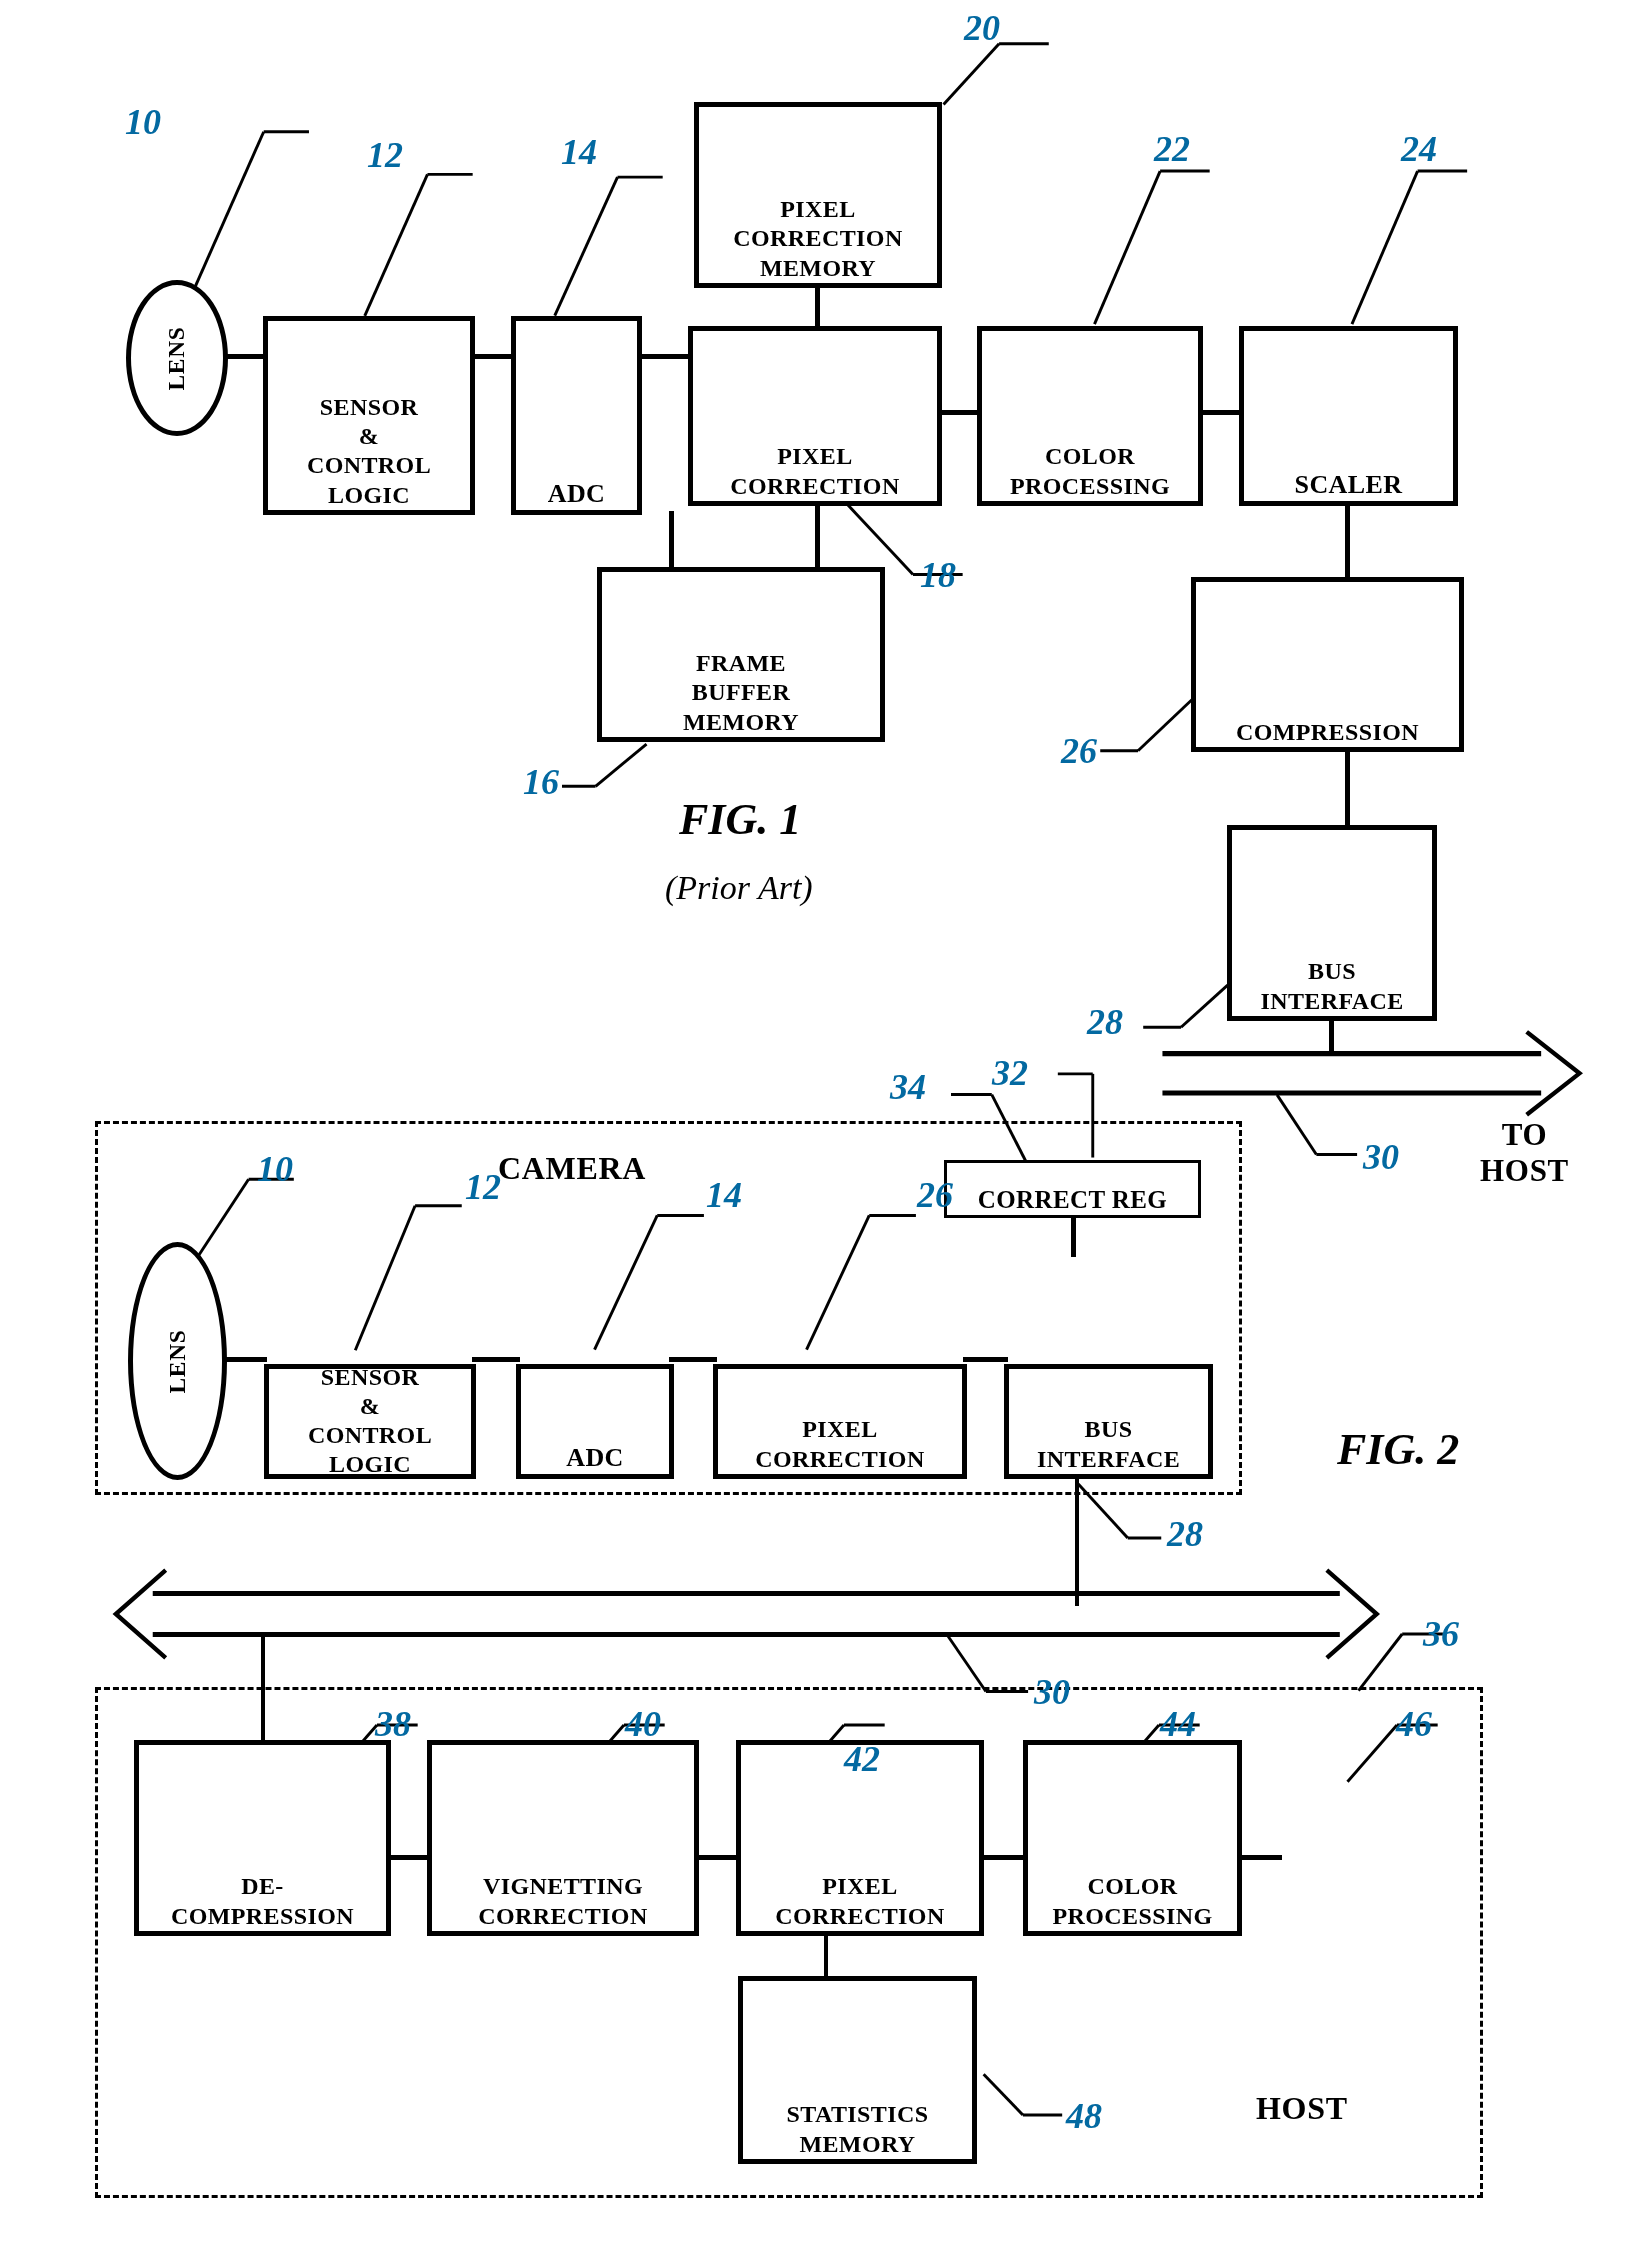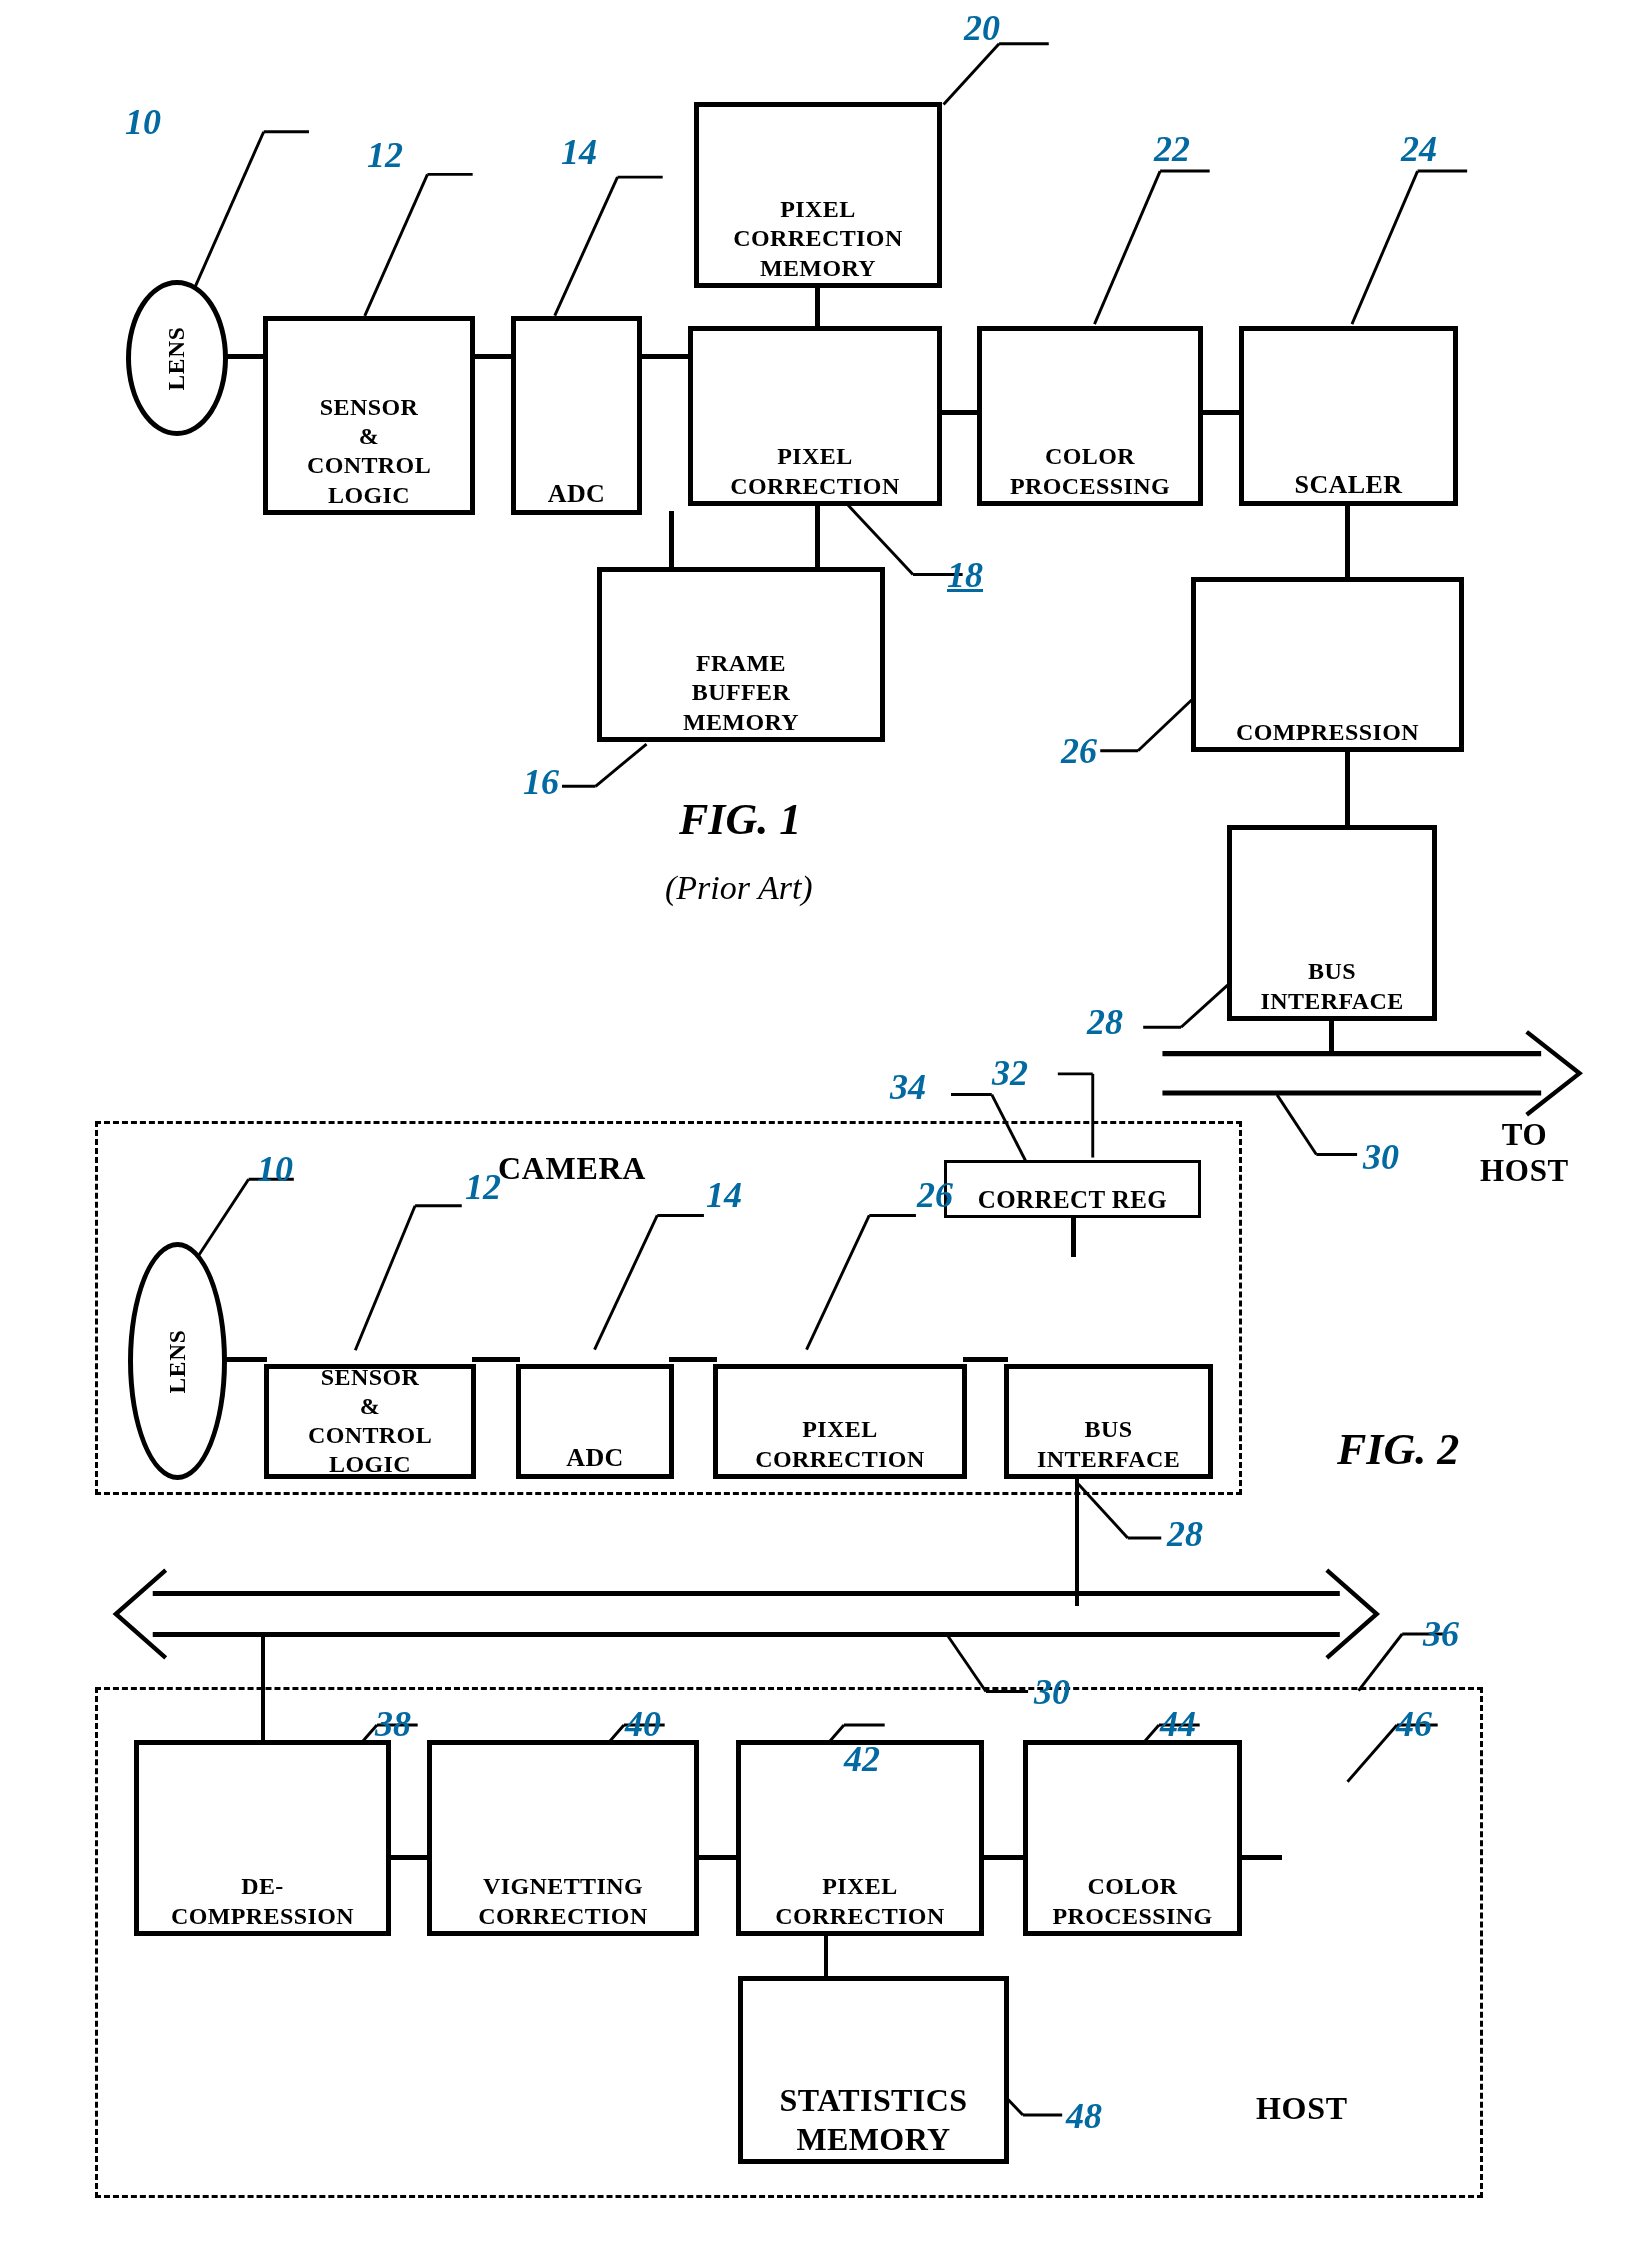--- a/index.html
+++ b/index.html
@@ -183,21 +183,21 @@
   <div class="blk" style="left:688px; top:326px; width:254px; height:180px; font-size:24px;">
     <span class="blk-txt">
       <span>PIXEL</span><br>
       <span>CORRECTION</span>
     </span>
   </div>
   <svg class="leader" style="left:840px; top:497px; width:146px; height:95px;" viewBox="0 0 200 130" width="146" height="95">
     <line x1="10" y1="10" x2="100" y2="106"></line>
     <line x1="100" y1="106" x2="168" y2="106"></line>
   </svg>
-  <div class="num" style="left:947px; top:554px; font-size:36px;text-decoration:underline;">18</div>
+  <div class="num" style="left:920px; top:554px; font-size:36px;">18</div>
 
   <div class="wire wire-h" style="left:938px; top:410px; width:44px;"></div>
 
   <div class="blk" style="left:977px; top:326px; width:226px; height:180px; font-size:24px;">
     <span class="blk-txt">
       <span>COLOR</span><br>
       <span>PROCESSING</span>
     </span>
   </div>
   <svg class="leader" style="left:1081px; top:139px; width:183px; height:191px;" viewBox="0 0 250 262" width="183" height="191">
@@ -446,21 +446,21 @@
   <div class="wire wire-h" style="left:1237px; top:1855px; width:45px;"></div>
 
   <svg class="leader" style="left:1334px; top:1709px; width:139px; height:80px;" viewBox="0 0 190 110" width="139" height="80">
     <line x1="18" y1="100" x2="86" y2="22"></line>
     <line x1="86" y1="22" x2="142" y2="22"></line>
   </svg>
   <div class="num" style="left:1396px; top:1703px; font-size:36px;">46</div>
 
   <div class="wire" style="left:824px; top:1931px; width:3.7px; height:47px;"></div>
 
-  <div class="blk" style="left:738px; top:1976px; width:271px; height:188px; font-size:32px;">
+  <div class="blk" style="left:738px; top:1976px; width:239px; height:188px; font-size:24px;">
     <span class="blk-txt">
       <span>STATISTICS</span><br>
       <span>MEMORY</span>
     </span>
   </div>
   <svg class="leader" style="left:979px; top:2067px; width:146px; height:80px;" viewBox="0 0 200 110" width="146" height="80">
     <line x1="6" y1="10" x2="60" y2="66"></line>
     <line x1="60" y1="66" x2="114" y2="66"></line>
   </svg>
   <div class="num" style="left:1066px; top:2095px; font-size:36px;">48</div>

